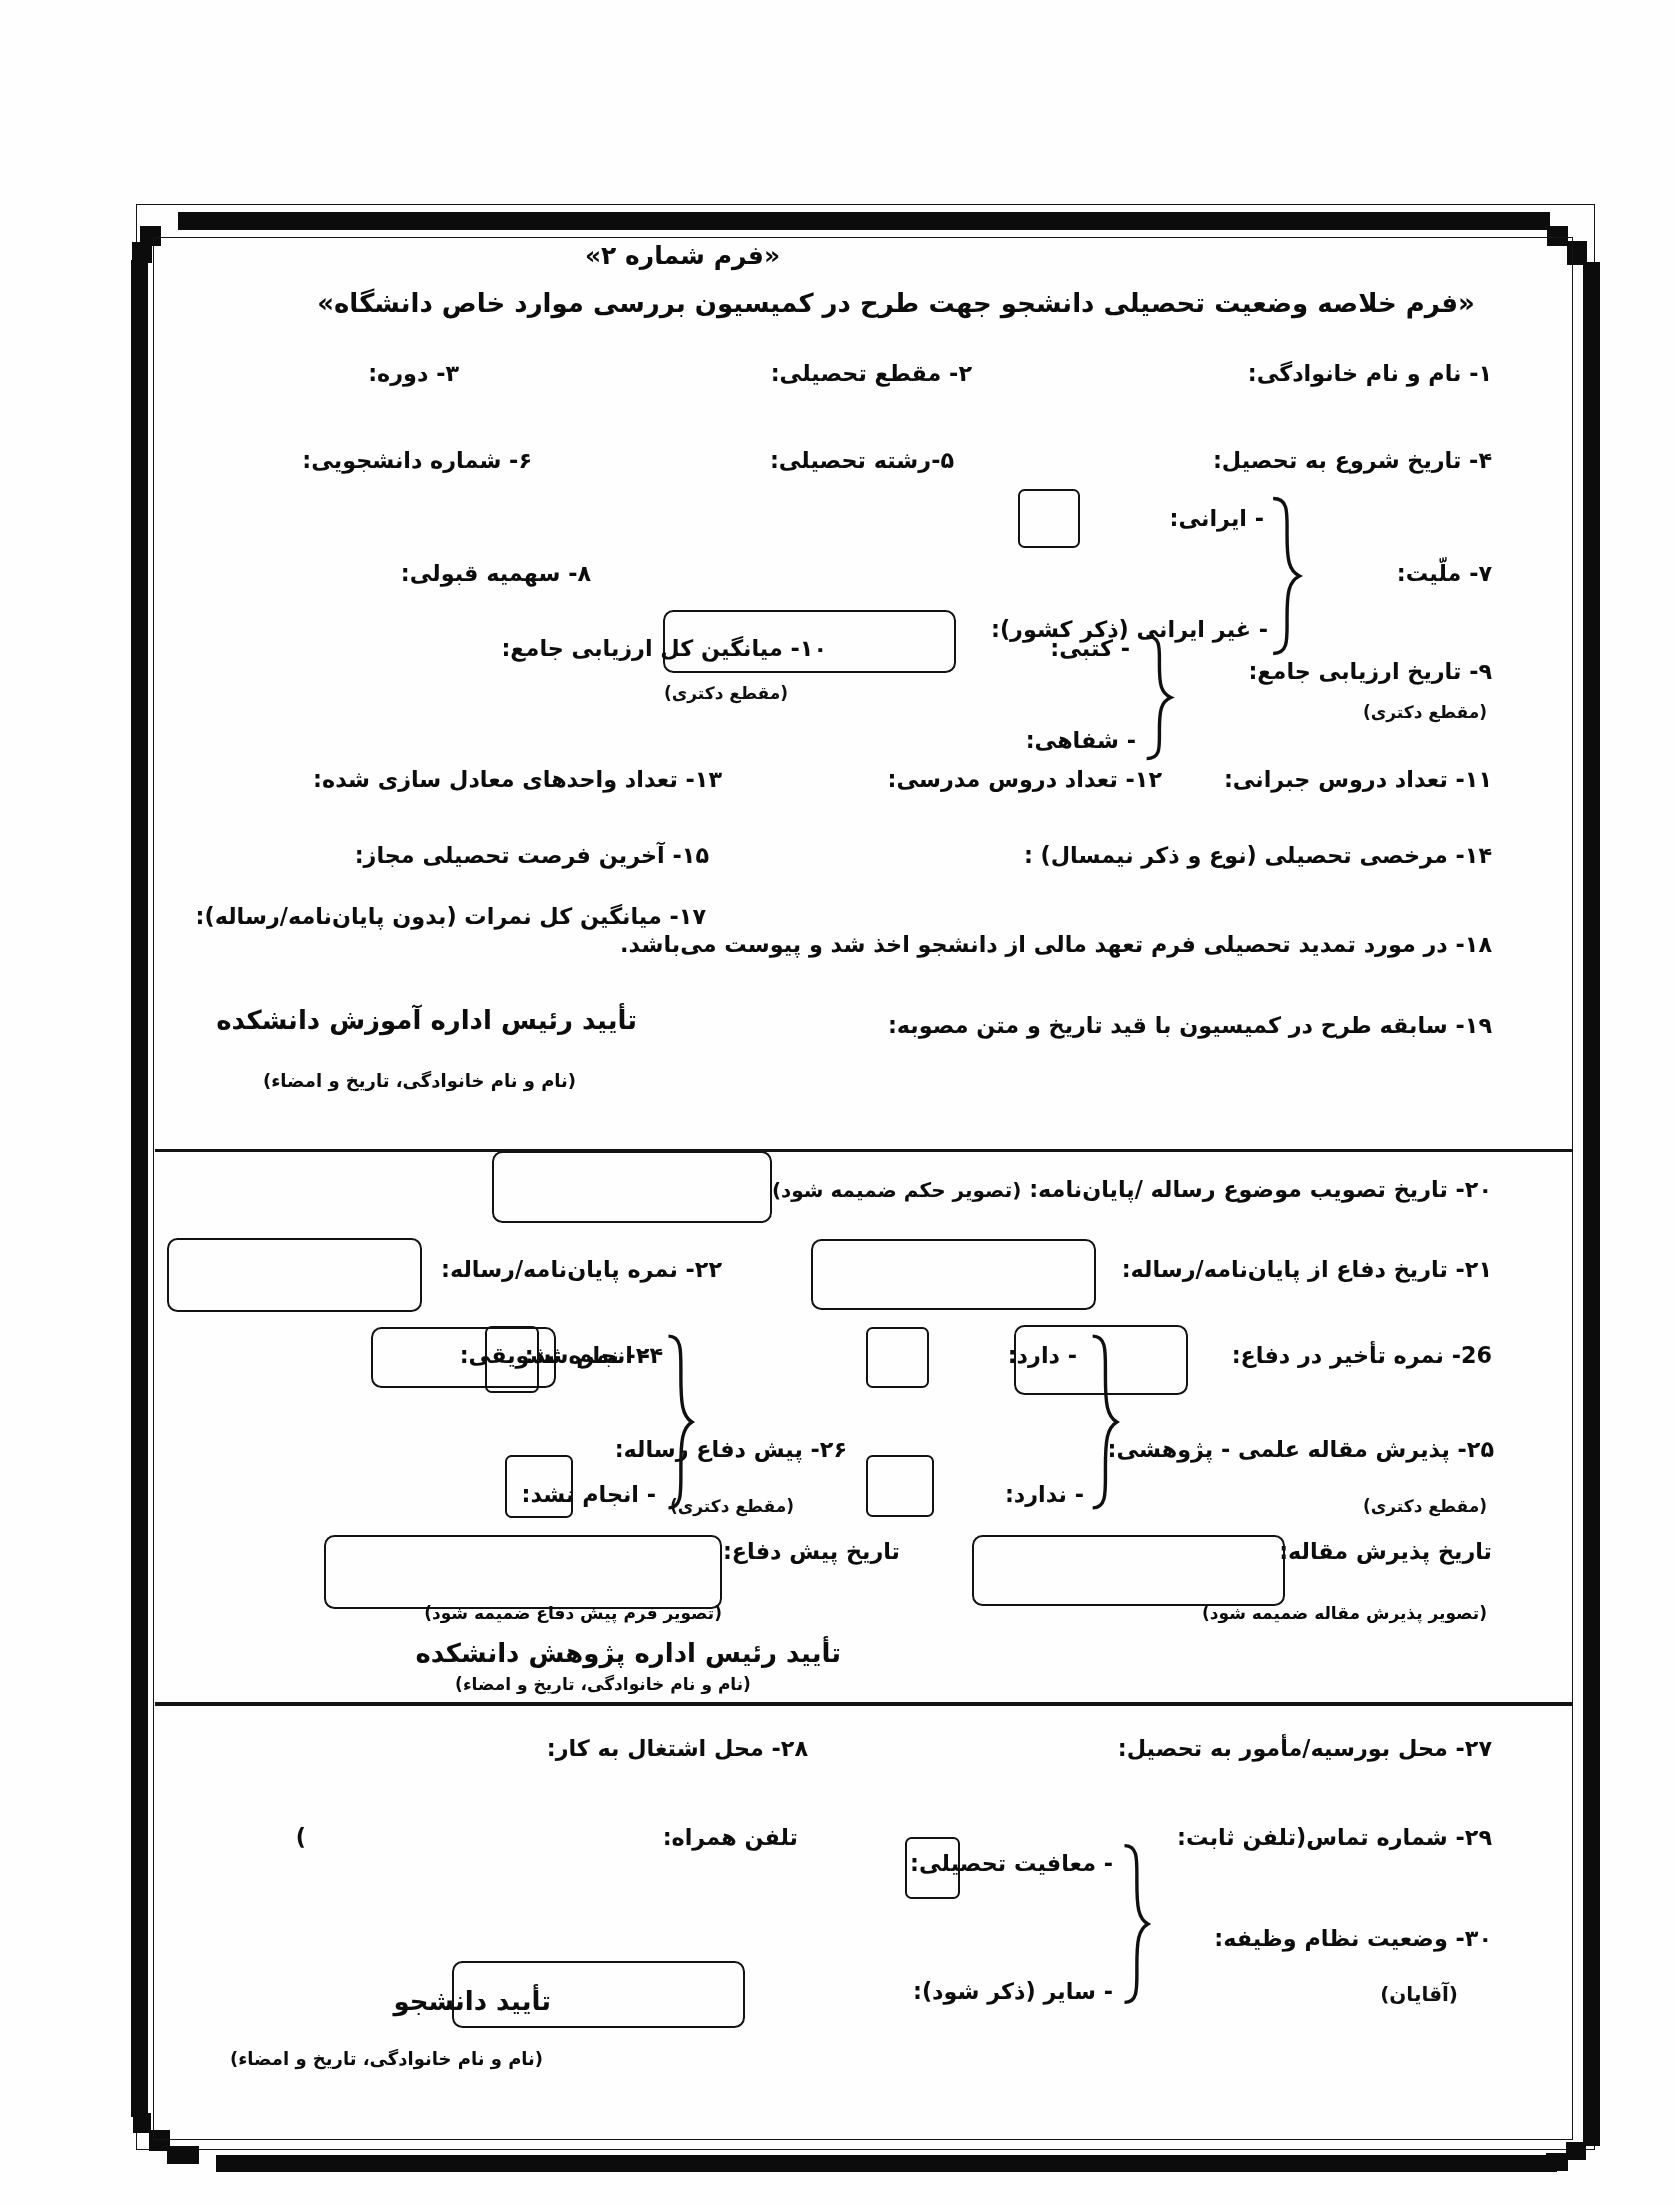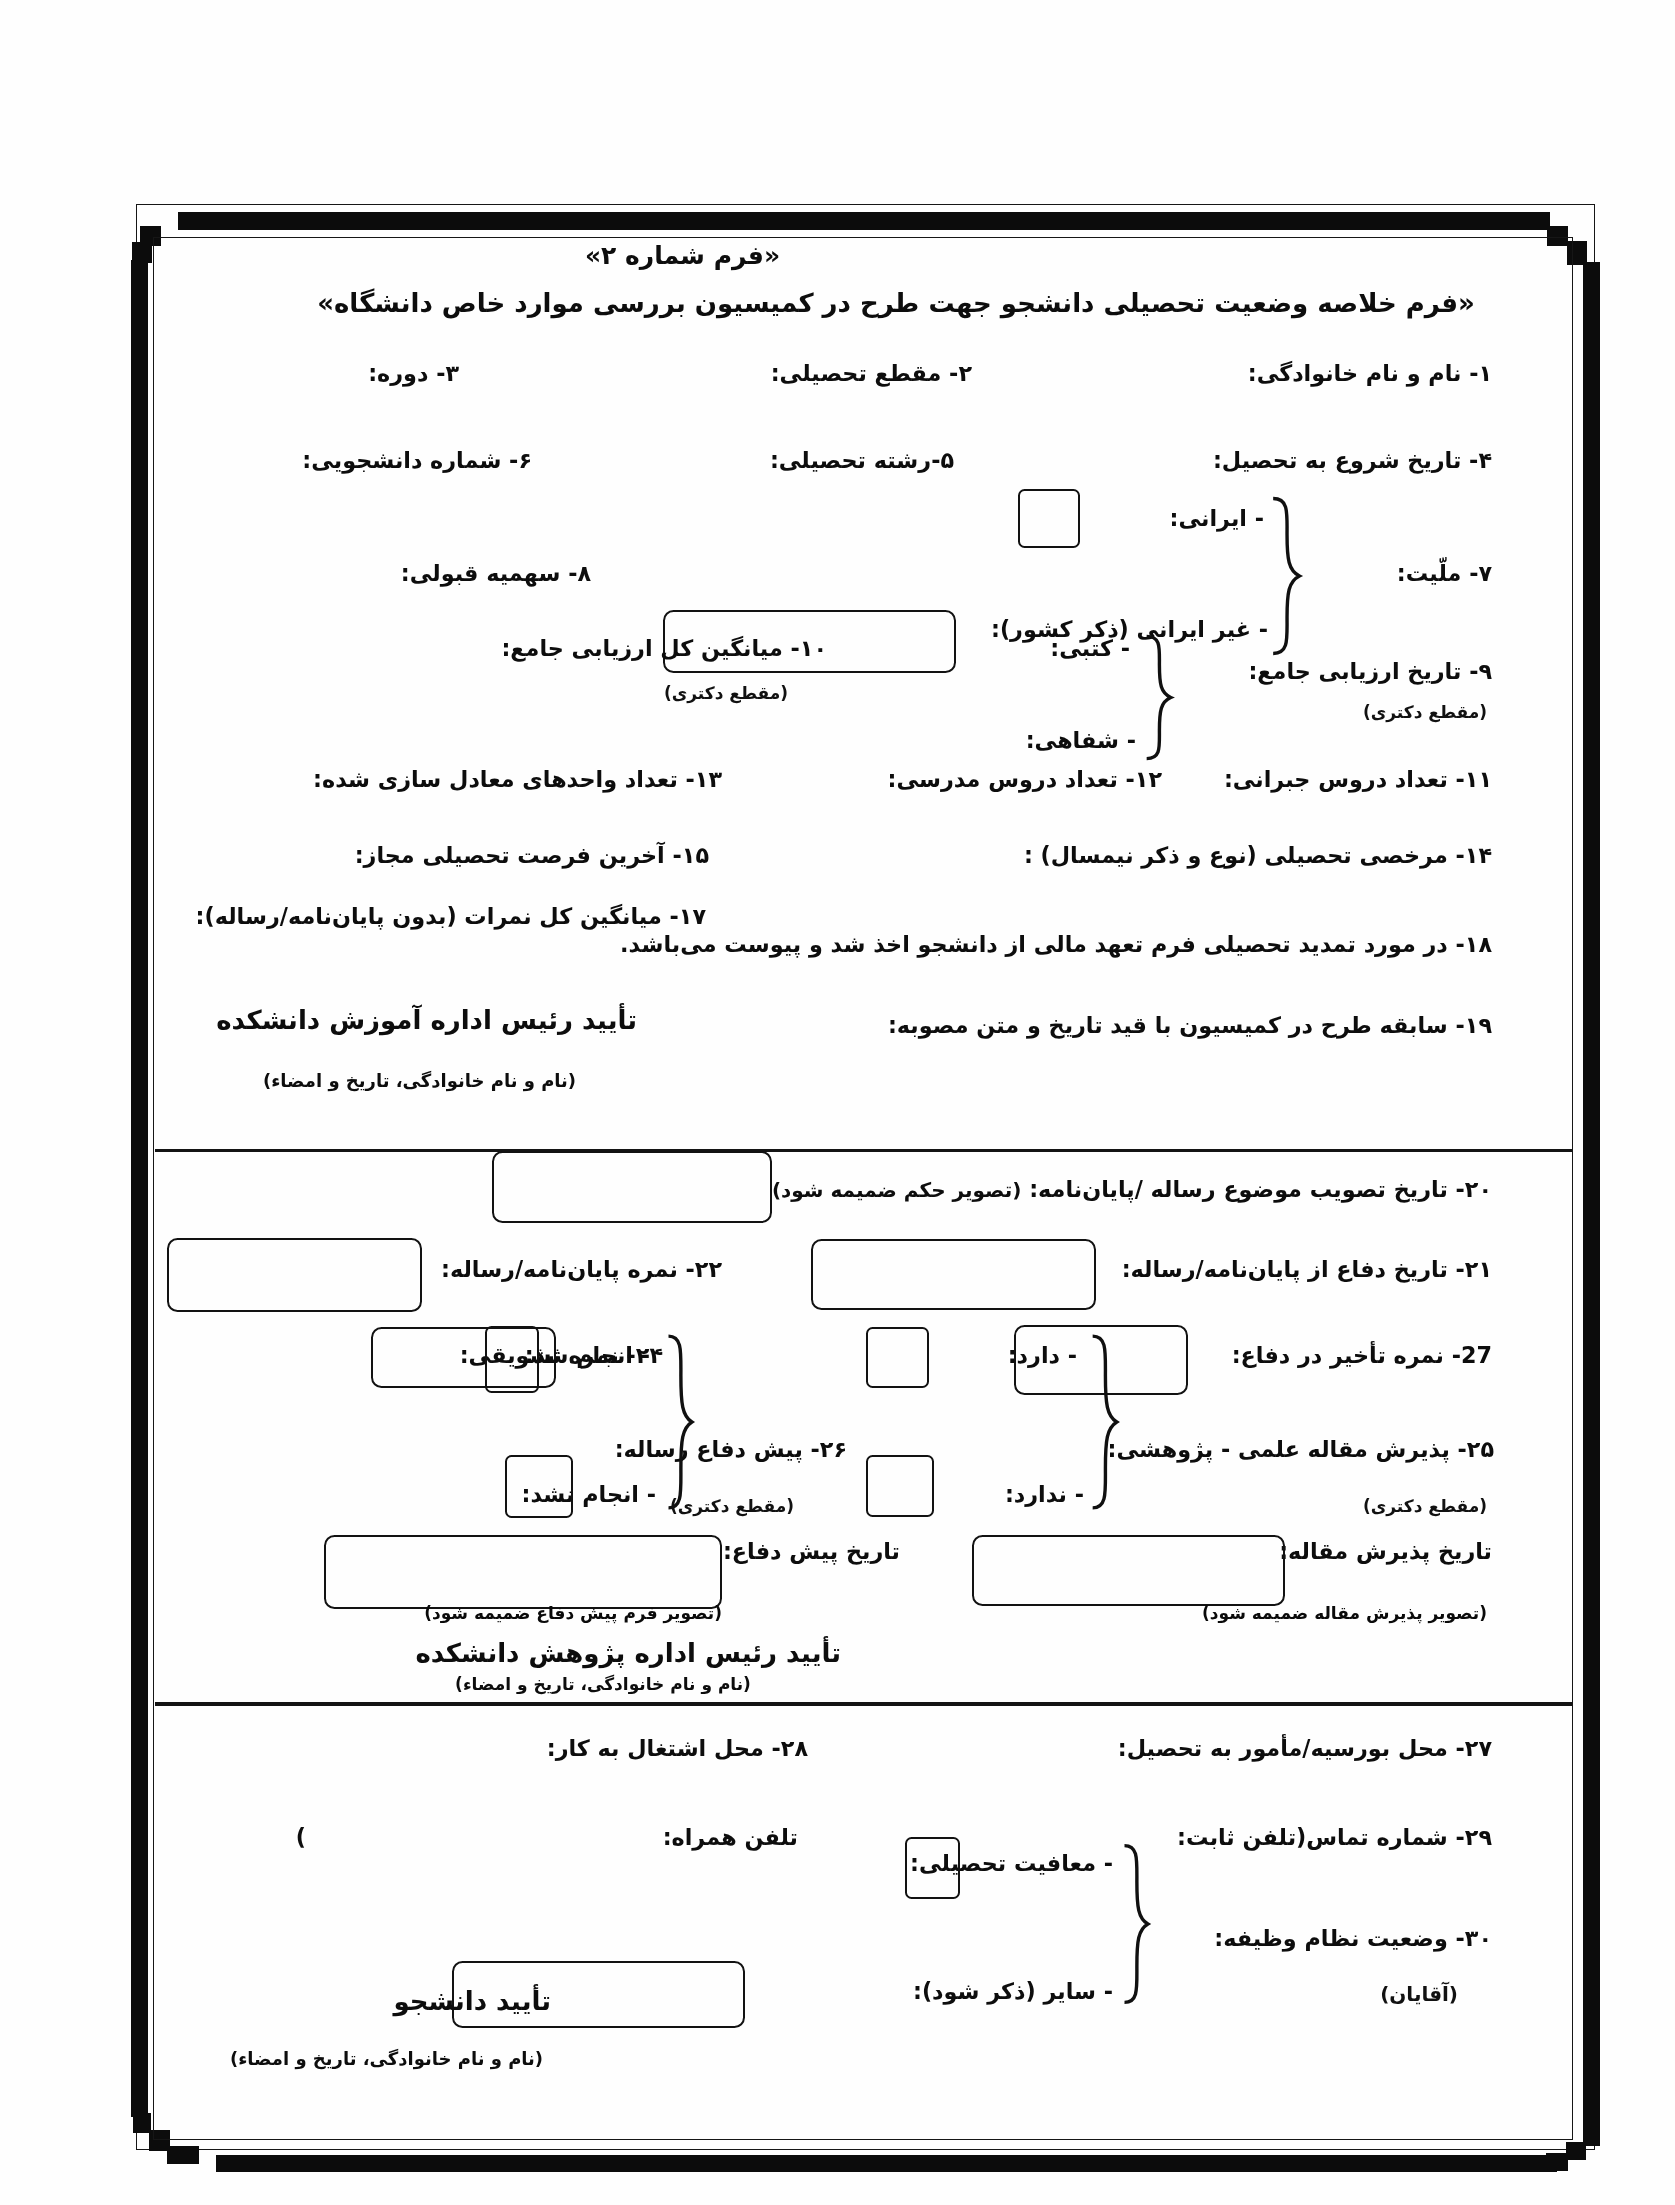--- a/index.html
+++ b/index.html
@@ -116,21 +116,21 @@
     <span>۲۰- تاریخ تصویب موضوع رساله /پایان‌نامه:</span>
     <span style="font-weight:800;font-size:20px;">(تصویر حکم ضمیمه شود)</span>
   </div>
   <div class="ibox" style="left:493px;top:1151px;width:276px;height:68px;"></div>
 
   <div class="lbl" style="right:183px;top:1256px;">۲۱- تاریخ دفاع از پایان‌نامه/رساله:</div>
   <div class="ibox" style="left:812px;top:1239px;width:281px;height:67px;"></div>
   <div class="lbl" style="right:953px;top:1256px;">۲۲- نمره پایان‌نامه/رساله:</div>
   <div class="ibox" style="left:168px;top:1238px;width:251px;height:70px;"></div>
 
-  <div class="lbl" style="right:183px;top:1342px;">27- نمره تأخیر در دفاع:</div>
+  <div class="lbl" style="right:183px;top:1342px;">26- نمره تأخیر در دفاع:</div>
   <div class="ibox" style="left:1015px;top:1325px;width:170px;height:66px;"></div>
   <div class="lbl" style="right:1012px;top:1342px;text-align:center;">۲۴- نمره تشویقی:</div>
   <div class="ibox" style="left:372px;top:1327px;width:181px;height:57px;"></div>
 
   <div class="lbl" style="right:181px;top:1436px;">۲۵- پذیرش مقاله علمی - پژوهشی:</div>
   <div class="sub" style="right:188px;top:1496px;">(مقطع دکتری)</div>
   <div class="brace" style="left:1088px;top:1330px;width:34px;height:184px;">
     <svg viewBox="0 0 24 120" preserveAspectRatio="none">
         <path d="M4 4 C14 4 13 14 13 30 C13 48 14 56 21 60 C14 64 13 72 13 90 C13 106 14 116 4 116" fill="none" stroke="#101010" stroke-width="3.4" vector-effect="non-scaling-stroke"></path>
       </svg>

